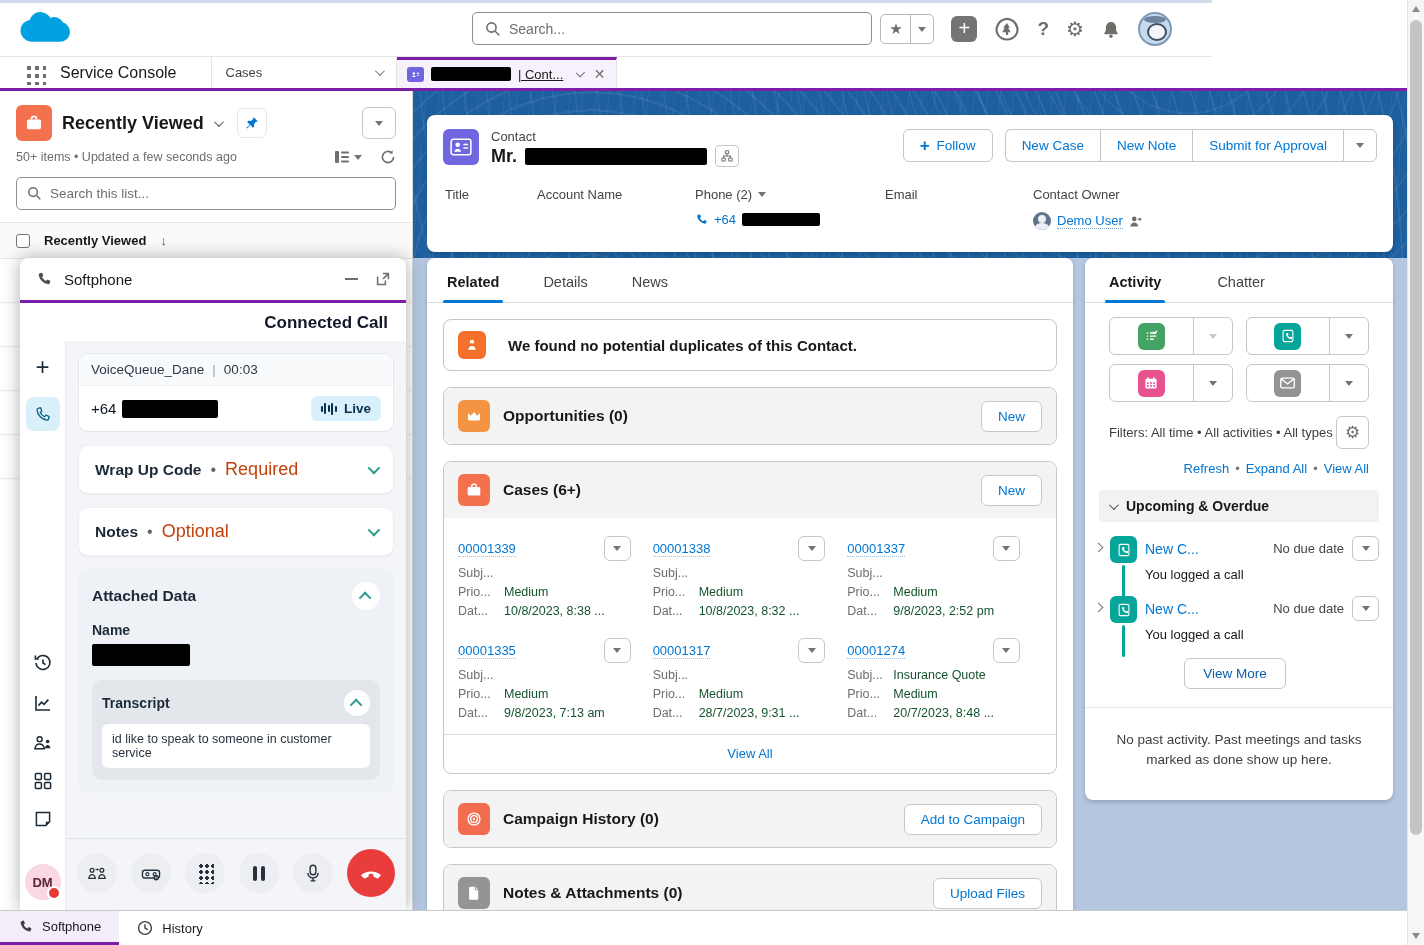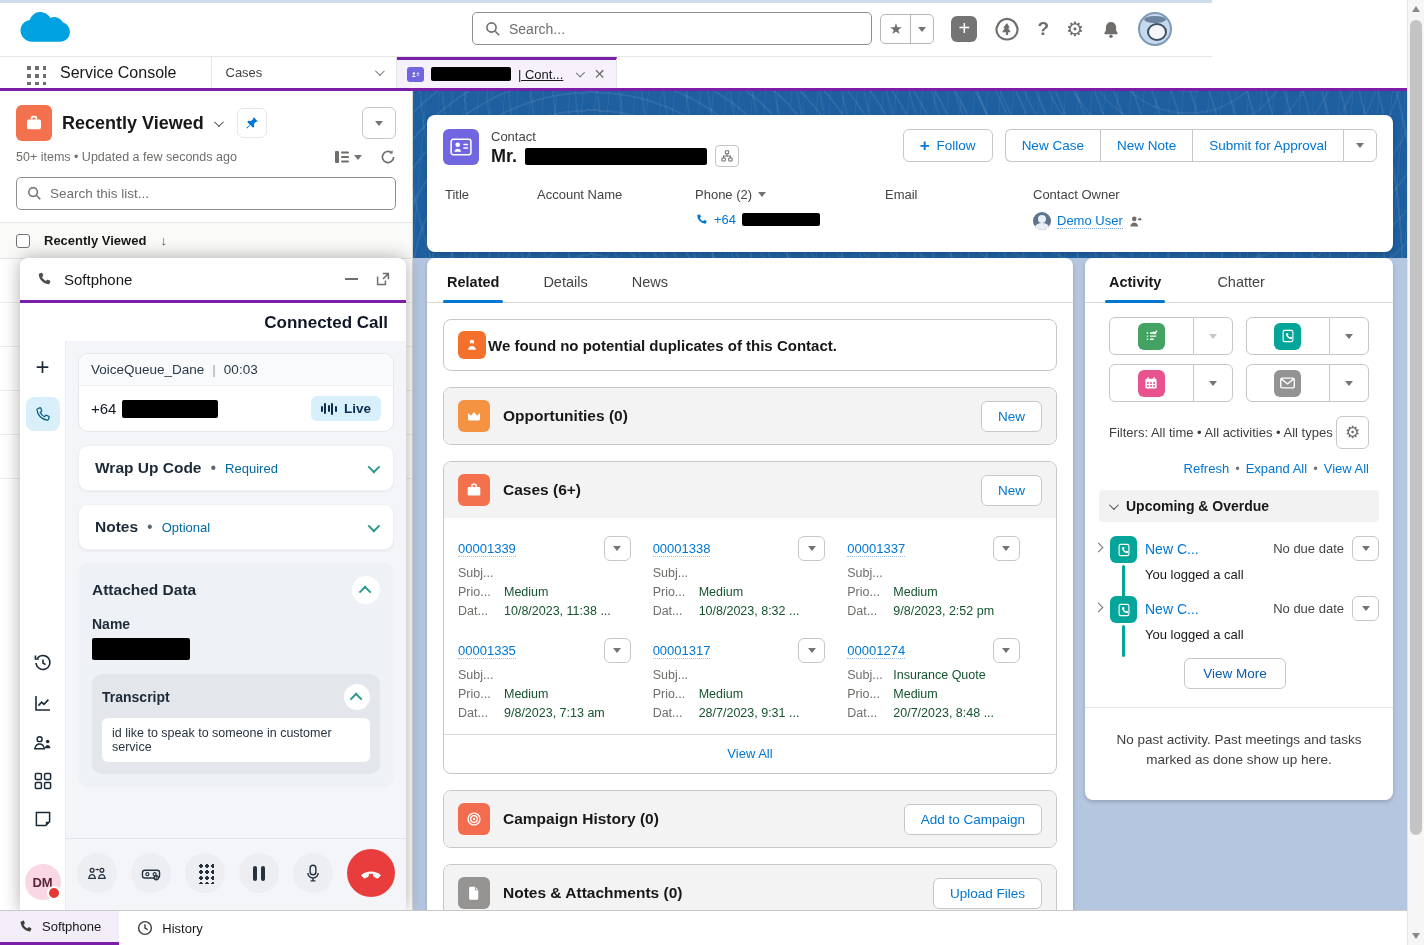--- a/index.html
+++ b/index.html
@@ -104,21 +104,21 @@
   .owner-ava::before { content:""; position:absolute; left:5px; top:3px; width:8px; height:8px; border-radius:50%; background:#e8eef4; }
   .owner-ava::after { content:""; position:absolute; left:2px; top:11px; width:14px; height:8px; border-radius:50%; background:#e8eef4; }
   .demo-user { color:#0176d3; border-bottom:1px dotted #7aa7d2; }
 
   
   .related-panel { position:absolute; left:427px; top:258px; width:646px; height:687px; background:#fff; border-radius:8px 8px 0 0; box-shadow:0 2px 4px rgba(0,0,0,.18); overflow:hidden; }
   .tabs { display:flex; gap:44px; padding:16px 20px 0 20px; border-bottom:1px solid #dddbda; }
   .tab { font-size:14.5px; color:#444; padding-bottom:12px; position:relative; cursor:pointer; }
   .tab.active { font-weight:bold; color:#181818; }
   .tab.active::after { content:""; position:absolute; left:-4px; right:-4px; bottom:-1px; height:3px; background:#0176d3; border-radius:2px; }
-  .dup-card { margin:16px; border:1px solid #c9c7c5; border-radius:8px; padding:11px 14px; display:flex; align-items:center; gap:2px; }
+  .dup-card { margin:16px; border:1px solid #c9c7c5; border-radius:8px; padding:11px 14px; display:flex; align-items:center; gap:22px; }
   .dup-icon { width:28px; height:28px; background:#f4712c; border-radius:6px; }
   .dup-text { font-size:15px; font-weight:bold; }
   .rel-card { margin:16px; border:1px solid #c9c7c5; border-radius:8px; overflow:hidden; }
   .rel-head { display:flex; align-items:center; gap:13px; background:#f3f3f3; padding:12px 14px; }
   .rel-head .rtitle { font-size:15.5px; font-weight:bold; }
   .rel-head .btn { margin-left:auto; height:31px; }
   .cases-body { background:#fff; padding:12px 14px 0 14px; display:flex; flex-wrap:wrap; }
   .case-tile { width:33.33%; padding:6px 18px 14px 0; }
   .ct-top { display:flex; align-items:center; }
   .ct-num { font-size:13px; color:#0176d3; border-bottom:1px dotted #9cc1e3; }
@@ -176,21 +176,21 @@
   .cc-head { display:flex; align-items:center; gap:8px; padding:8px 12px; background:#f8fafc; border-bottom:1px solid #eef1f5; font-size:13.5px; color:#2c3a48; }
   .cc-sep { color:#98a4b1; }
   .cc-body { display:flex; align-items:center; padding:10px 12px; }
   .cc-num { font-size:15px; color:#101828; display:flex; align-items:center; gap:6px; }
   .live-badge { margin-left:auto; background:#d8f0fb; border-radius:6px; padding:5px 10px; display:flex; align-items:center; gap:7px; font-size:13.5px; font-weight:600; color:#0a2e4d; }
   .wave { display:flex; align-items:center; gap:1.5px; }
   .wave i { width:2px; background:#0a2e4d; border-radius:1px; display:block; }
   .collapse-card { background:#fff; border-radius:10px; margin-top:13px; padding:13px 16px; display:flex; align-items:center; gap:9px; box-shadow:0 1px 2px rgba(16,24,40,.06); border:1px solid #eef0f4; }
   .col-title { font-size:15.5px; font-weight:bold; color:#1c2a38; }
   .col-dot { color:#5a6775; }
-  .col-req { font-size:13px; color:#0369a1; }
+  .col-req { font-size:18px; color:#c2410c; }
   .col-chev { margin-left:auto; }
   .attached-card { background:#eef1f5; border-radius:10px; margin-top:13px; padding:13px 14px; }
   .at-head { display:flex; align-items:center; }
   .at-title { font-size:15.5px; font-weight:bold; color:#1c2a38; }
   .at-chevbtn { margin-left:auto; width:28px; height:28px; border-radius:50%; background:#fff; display:flex; align-items:center; justify-content:center; }
   .at-name { font-size:14px; font-weight:bold; color:#1c2a38; margin-top:12px; }
   .transcript-box { background:#e3e7ec; border-radius:10px; margin-top:14px; padding:10px 10px 12px 10px; }
   .ts-head { display:flex; align-items:center; }
   .ts-title { font-size:14px; font-weight:bold; color:#1c2a38; }
   .ts-chip { background:#fff; border-radius:6px; margin-top:8px; padding:8px 10px; font-size:12.5px; color:#27333f; }
@@ -497,21 +497,21 @@
           <div class="ct-row">
               <span class="ct-label">Subj...</span>
               <span class="ct-val"></span>
             </div>
           <div class="ct-row">
               <span class="ct-label">Prio...</span>
               <span class="ct-val">Medium</span>
             </div>
           <div class="ct-row">
               <span class="ct-label">Dat...</span>
-              <span class="ct-val">10/8/2023, 11:38 ...</span>
+              <span class="ct-val">10/8/2023, 8:38 ...</span>
             </div>
         </div>
 
         <div class="case-tile">
           <div class="ct-top">
             <span class="ct-num link">00001338</span>
             <span class="ct-dd">
                 <span class="tri"></span>
               </span>
           </div>

